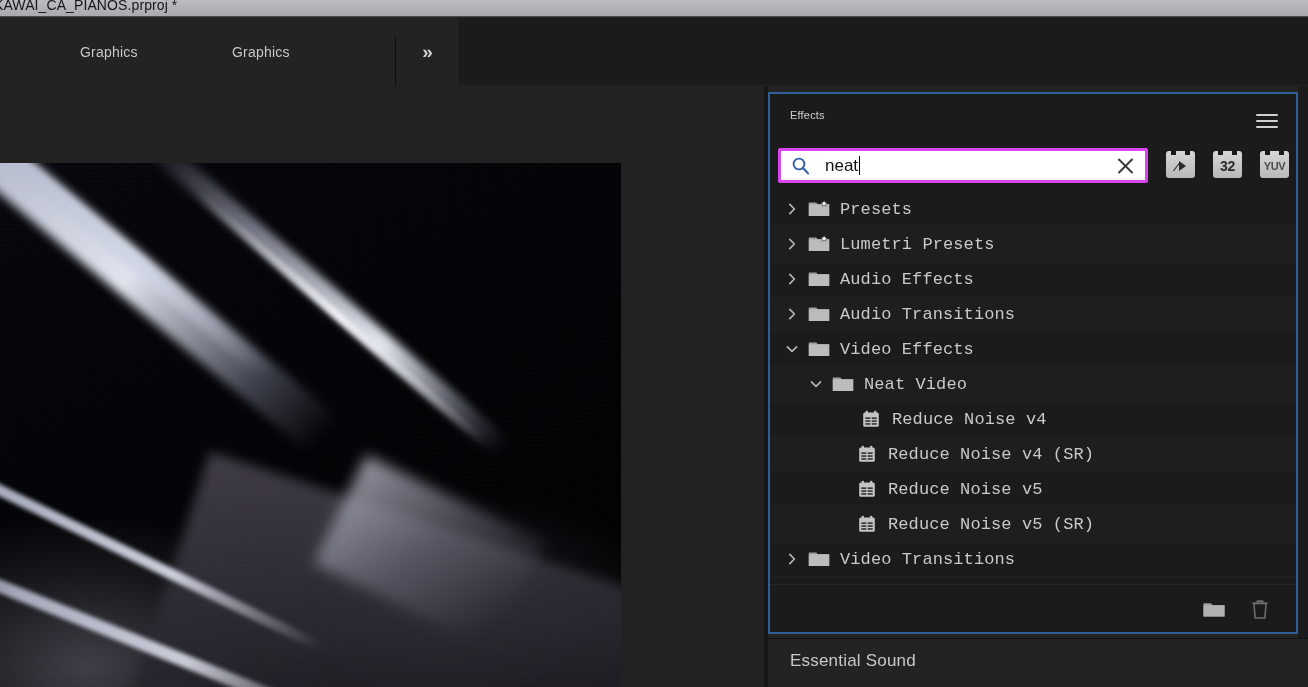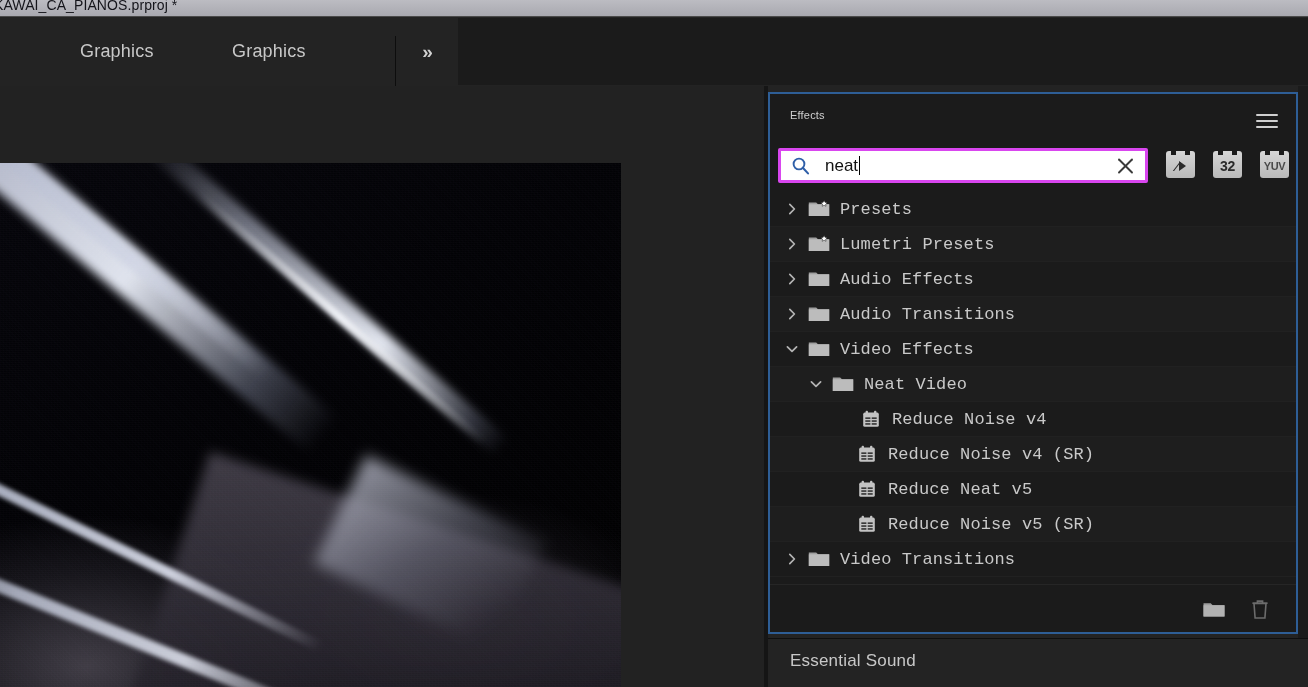--- a/index.html
+++ b/index.html
@@ -56,21 +56,21 @@
     width: 396px;
     height: 67px;
     background: #232323;
   }
   .tab {
     position: absolute;
     top: 0;
     height: 67px;
     display: flex;
     align-items: center;
-    font-size: 18px;
+    font-size: 14px;
     color: #c8c8c8;
     white-space: nowrap;
     letter-spacing: .2px;
   }
   .tab-graphics { left: 80px; }
   .tab-libs     { left: 232px; }
 
   .tab-divider {
     position: absolute;
     left: 395px;
@@ -605,21 +605,21 @@
           <span class="twisty"></span>
           <span class="row-icon"><svg viewBox="0 0 22 18" width="22" height="18">
               <rect x="3.2" y="2.6" width="15.6" height="14.2" rx="1.6" fill="#c3c3c3"></rect>
               <rect x="5.6" y="0.8" width="2.4" height="3" rx="1" fill="#c3c3c3"></rect>
               <rect x="14.0" y="0.8" width="2.4" height="3" rx="1" fill="#c3c3c3"></rect>
               <rect x="5.3" y="7.4" width="11.4" height="1.5" fill="#2b2b2b"></rect>
               <rect x="5.3" y="10.3" width="11.4" height="1.5" fill="#2b2b2b"></rect>
               <rect x="5.3" y="13.2" width="11.4" height="1.5" fill="#2b2b2b"></rect>
               <rect x="10.4" y="6.4" width="1.3" height="9.4" fill="#c3c3c3"></rect>
             </svg></span>
-          <span class="row-label">Reduce Neat v5</span>
+          <span class="row-label">Reduce Noise v5</span>
         </div>
         <div class="tree-row alt" style="padding-left: 62px;">
           <span class="twisty"></span>
           <span class="row-icon"><svg viewBox="0 0 22 18" width="22" height="18">
               <rect x="3.2" y="2.6" width="15.6" height="14.2" rx="1.6" fill="#c3c3c3"></rect>
               <rect x="5.6" y="0.8" width="2.4" height="3" rx="1" fill="#c3c3c3"></rect>
               <rect x="14.0" y="0.8" width="2.4" height="3" rx="1" fill="#c3c3c3"></rect>
               <rect x="5.3" y="7.4" width="11.4" height="1.5" fill="#2b2b2b"></rect>
               <rect x="5.3" y="10.3" width="11.4" height="1.5" fill="#2b2b2b"></rect>
               <rect x="5.3" y="13.2" width="11.4" height="1.5" fill="#2b2b2b"></rect>

